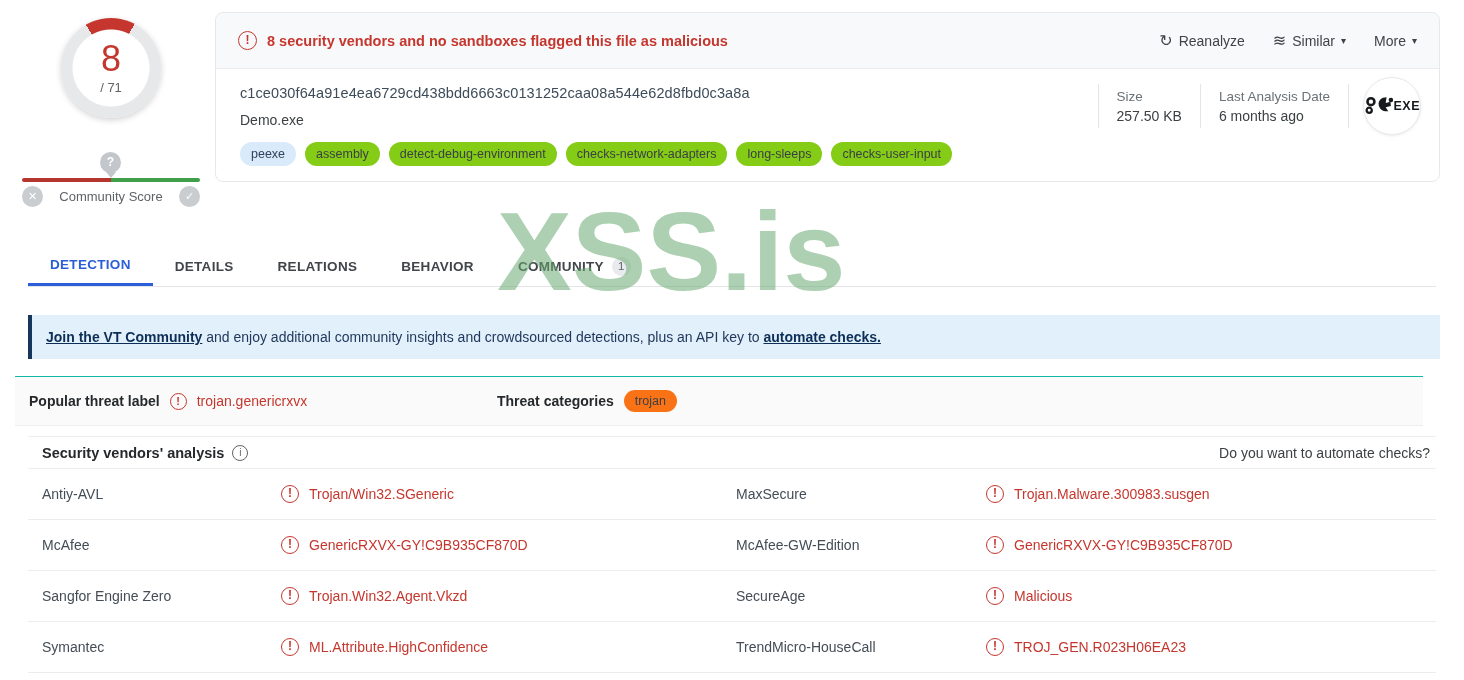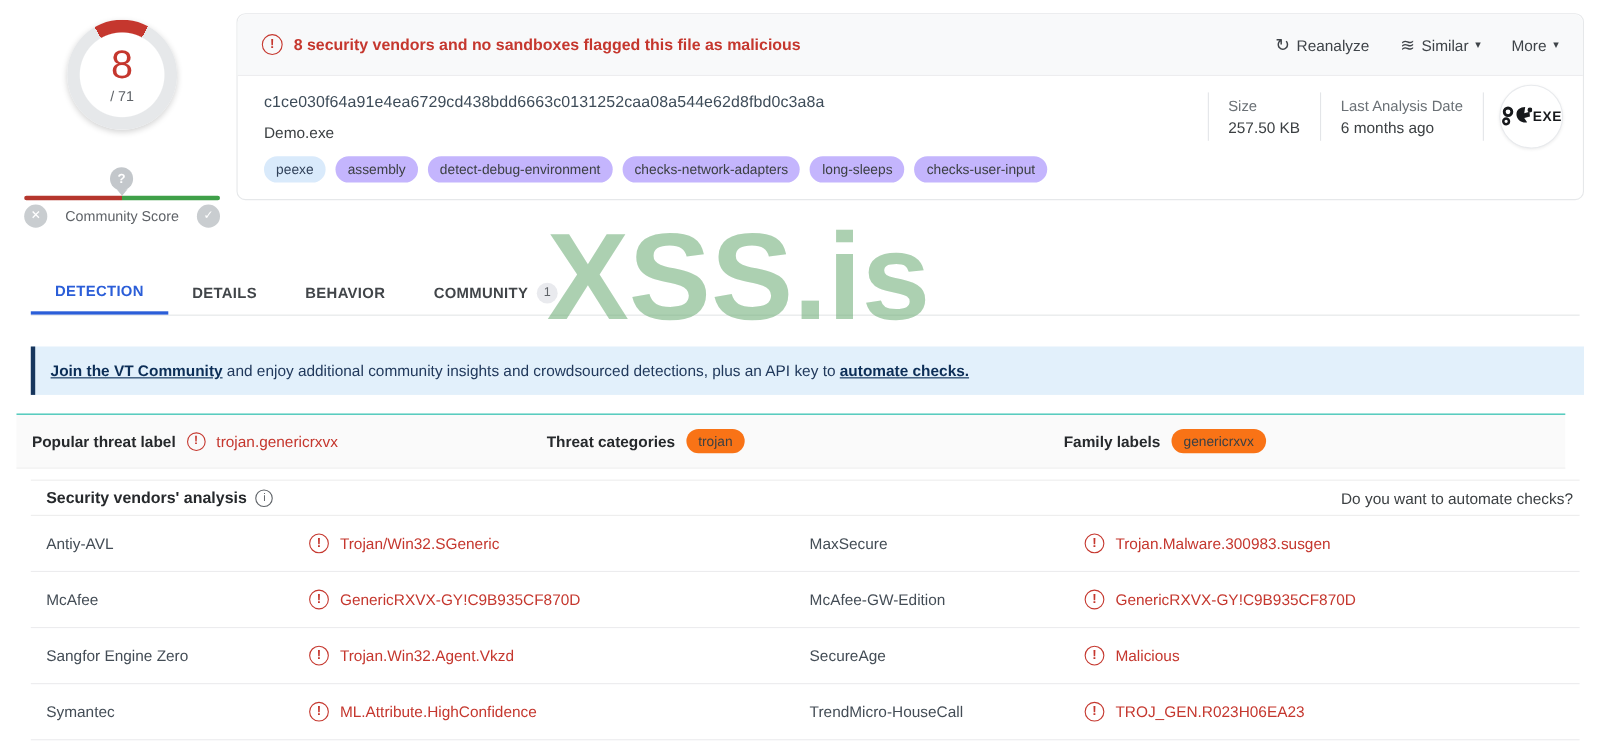--- a/index.html
+++ b/index.html
@@ -35,21 +35,21 @@
   .warn-ico { width:19px; height:19px; border-radius:50%; border:1.8px solid #c5372e; color:#c5372e;
               font-size:12px; font-weight:700; text-align:center; line-height:16px; flex:0 0 auto; }
   .header-actions { display:flex; align-items:center; gap:28px; color:#3f4449; font-size:14px; }
   .hact { display:flex; align-items:center; gap:6px; cursor:pointer; }
   .hact .glyph { font-size:16px; color:#3f4449; }
   .caret { font-size:10px; color:#3f4449; }
   .card-body { position:relative; padding:16px 24px 0 24px; }
   .hash { color:#3e4c59; font-size:14.5px; letter-spacing:0.1px; }
   .fname { color:#3c4043; font-size:14px; margin-top:11px; }
   .tags { display:flex; gap:9px; margin-top:14px; }
-  .tag { background:#c4b5fd; color:#3c4043; font-size:12.5px; padding:5px 11px; border-radius:12px; white-space:nowrap; }
+  .tag { background:#84cc16; color:#3c4043; font-size:12.5px; padding:5px 11px; border-radius:12px; white-space:nowrap; }
   .tag.blue { background:#d9eafb; color:#31425a; }
   .meta { position:absolute; right:18px; top:8px; display:flex; align-items:center; }
   .vdiv { width:1px; height:44px; background:#e3e5e8; }
   .meta-col { padding:0 18px; }
   .meta-label { color:#6b7176; font-size:13.5px; }
   .meta-value { color:#3c4043; font-size:14px; margin-top:4px; }
   .exe-circle { width:58px; height:58px; border-radius:50%; background:#fff; border:1px solid #e8eaed;
                 box-shadow:0 1px 3px rgba(0,0,0,0.08); margin-left:14px;
                 display:flex; flex-direction:row; align-items:center; justify-content:center; }
   .exe-label { color:#17191c; font-size:12.5px; font-weight:800; letter-spacing:0.5px; margin-top:-1px; }
@@ -172,20 +172,21 @@
         </svg>
         <div class="exe-label">EXE</div>
       </div>
     </div>
   </div>
 </div>
 
 <div class="tabs">
   <div class="tab active">DETECTION</div>
   <div class="tab">DETAILS</div>
+  <div class="tab">RELATIONS</div>
   <div class="tab">BEHAVIOR</div>
   <div class="tab">
     <span>COMMUNITY</span>
     <span class="tab-badge">1</span>
   </div>
 </div>
 
 <div class="watermark">XSS.is</div>
 
 <div class="banner">
@@ -197,24 +198,20 @@
 <div class="threat-band">
   <div class="tgroup" style="left:14px;">
     <span class="tlabel">Popular threat label</span>
     <span class="warn-ico sm">!</span>
     <span class="tred">trojan.genericrxvx</span>
   </div>
   <div class="tgroup" style="left:482px;">
     <span class="tlabel">Threat categories</span>
     <span class="pill">trojan</span>
   </div>
-  <div class="tgroup" style="left:952px;">
-    <span class="tlabel">Family labels</span>
-    <span class="pill">genericrxvx</span>
-  </div>
 </div>
 
 <div class="analysis-header">
   <div class="ah-left">
     <span class="ah-title">Security vendors' analysis</span>
     <span class="info-ico">i</span>
   </div>
   <div class="ah-right">Do you want to automate checks?</div>
 </div>
 

